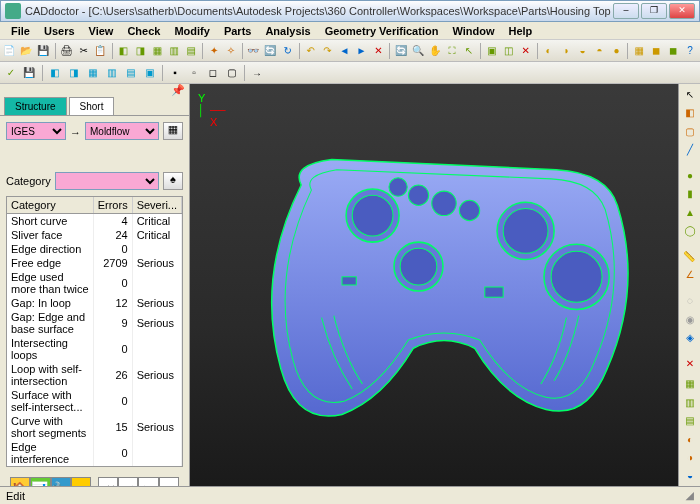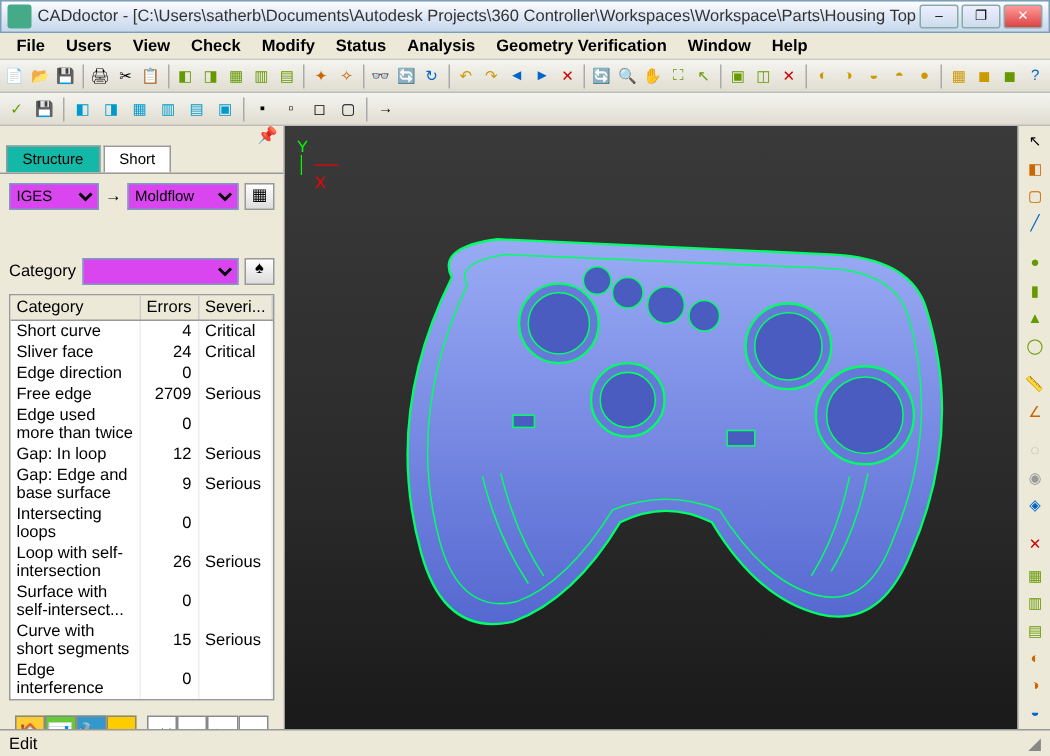--- a/index.html
+++ b/index.html
@@ -27,21 +27,21 @@
 .main { flex: 1; display: flex; min-height: 0; }
 
 
 .left-panel { width: 190px; background: #ece9d8; border-right: 1px solid #999; display: flex; flex-direction: column; }
 .pin-row { height: 14px; text-align: right; padding-right: 4px; font-size: 9px; color: #666; }
 .tabs { height: 20px; display: flex; padding-left: 4px; }
 .tab { padding: 3px 10px; background: #14b8a6; border: 1px solid #999; border-bottom: none; margin-right: 2px; font-size: 10px; }
 .tab.active { background: #fff; }
 .panel-body { flex: 1; background: #ece9d8; border-top: 1px solid #999; padding: 6px; display: flex; flex-direction: column; gap: 6px; }
 .row { display: flex; align-items: center; gap: 4px; }
-.combo { flex: 1; height: 18px; border: 1px solid #7b9ebd; background: #d946ef; font-size: 10px; }
+.combo { flex: 1; height: 18px; border: 1px solid #7b9ebd; background: #f9a8d4; font-size: 10px; }
 .icon-btn { width: 20px; height: 18px; border: 1px solid #999; background: linear-gradient(#fff,#ddd); text-align: center; }
 
 
 .table-wrap { border: 1px solid #999; background: #fff; flex: 1; overflow: auto; }
 .table-wrap table { width: 100%; border-collapse: collapse; font-size: 10px; }
 .table-wrap th { background: #ece9d8; border-right: 1px solid #ccc; border-bottom: 1px solid #999; padding: 2px 4px; text-align: left; font-weight: normal; }
 .table-wrap td { padding: 1px 4px; border-right: 1px solid #eee; }
 .table-wrap td:nth-child(2) { text-align: right; }
 
 
@@ -77,21 +77,21 @@
     <div class="win-btn close">✕</div>
   </div>
 </div>
 
 <div class="menubar" id="menubar">
     <span>File</span>
     <span>Users</span>
     <span>View</span>
     <span>Check</span>
     <span>Modify</span>
-    <span>Status</span>
+    <span>Parts</span>
     <span>Analysis</span>
     <span>Geometry Verification</span>
     <span>Window</span>
     <span>Help</span>
   </div>
 
 <div class="toolbar">
   <div class="tbtn" style="color:#06c">📄</div>
   <div class="tbtn" style="color:#c90">📂</div>
   <div class="tbtn" style="color:#36c">💾</div>

